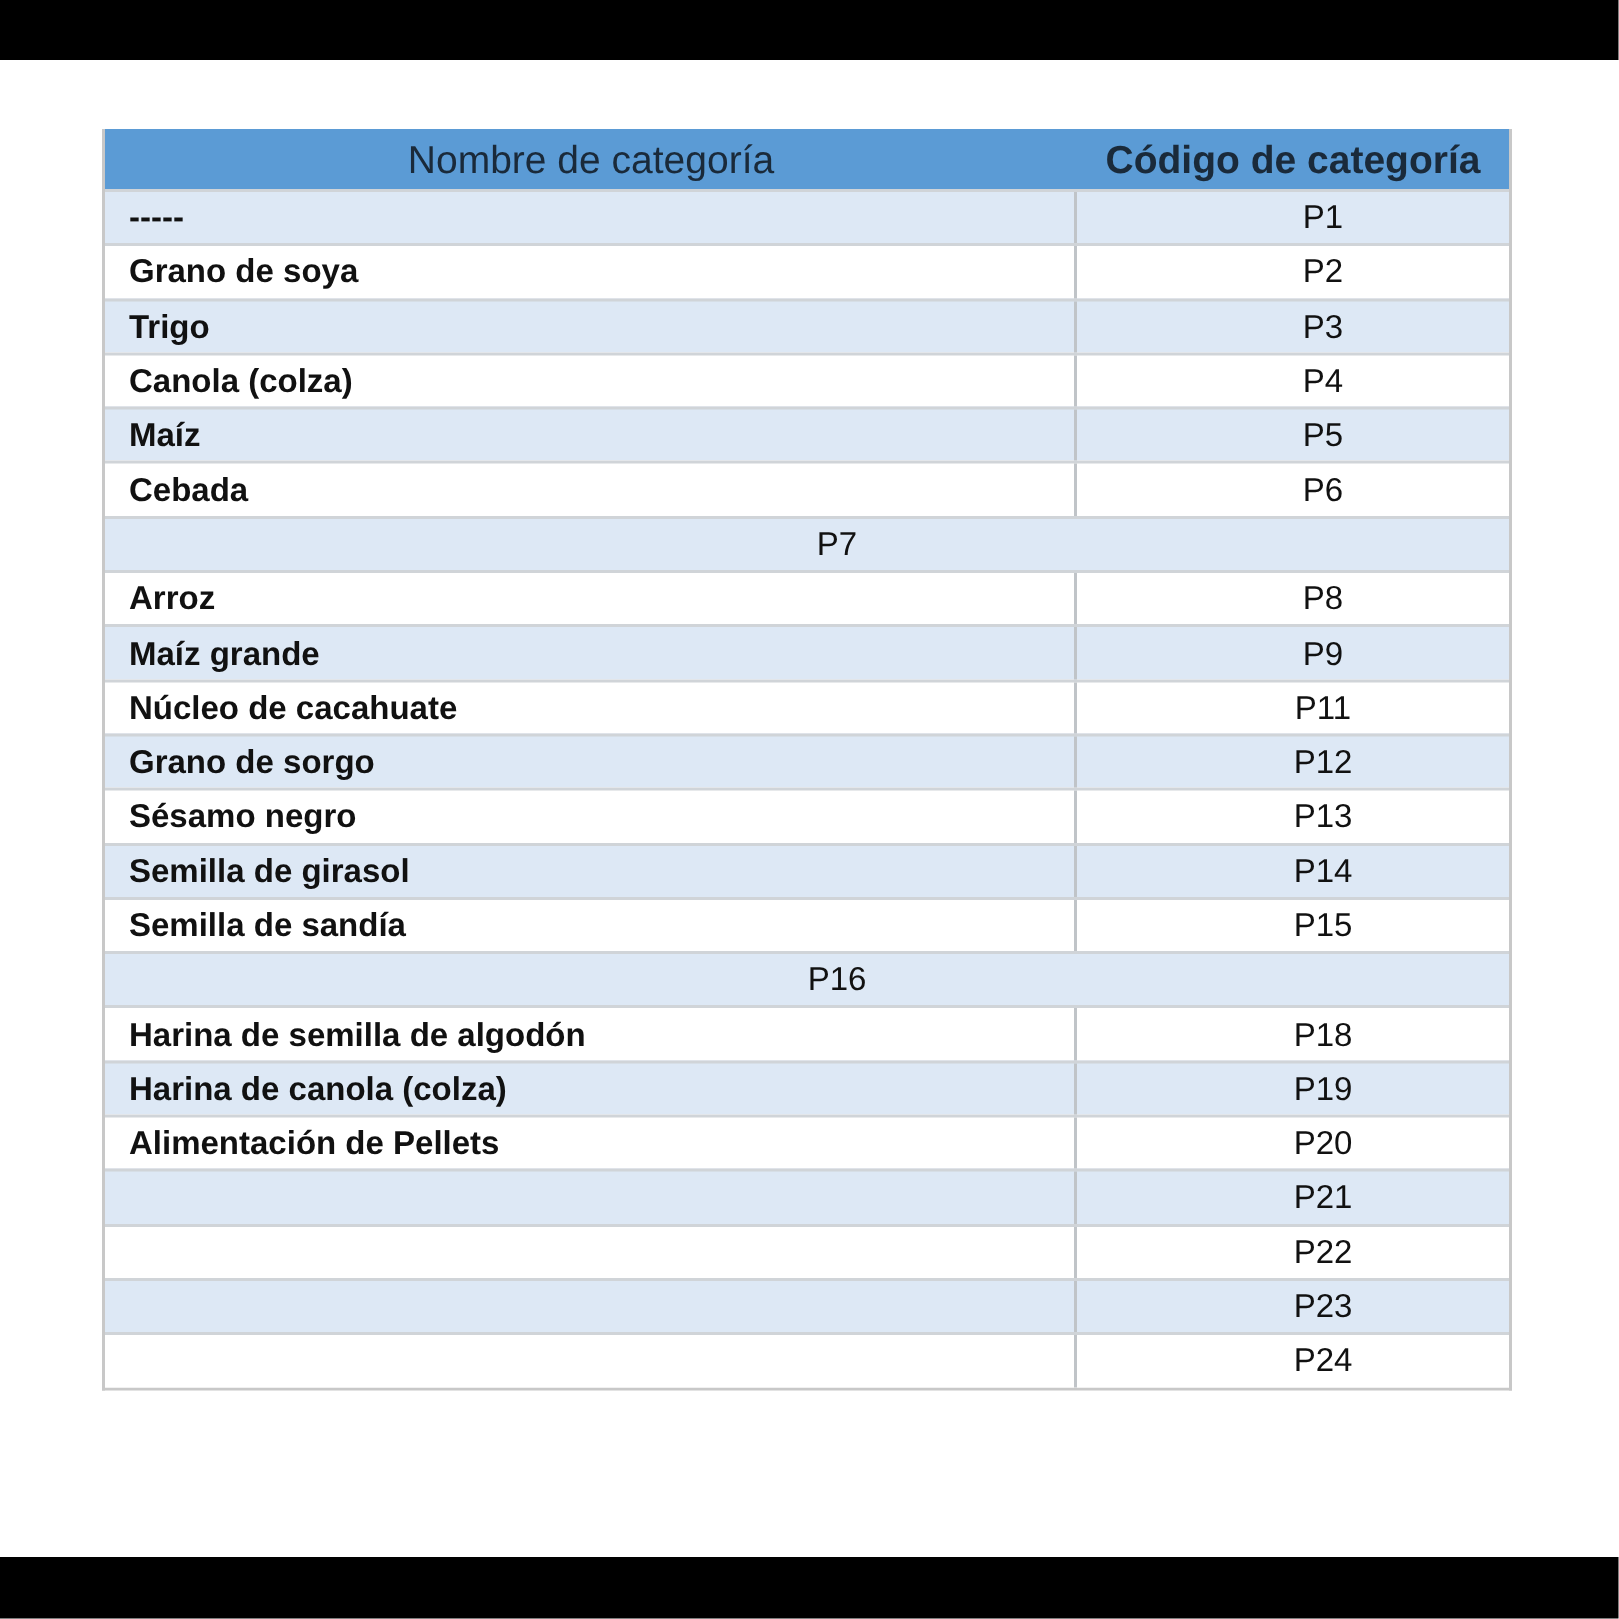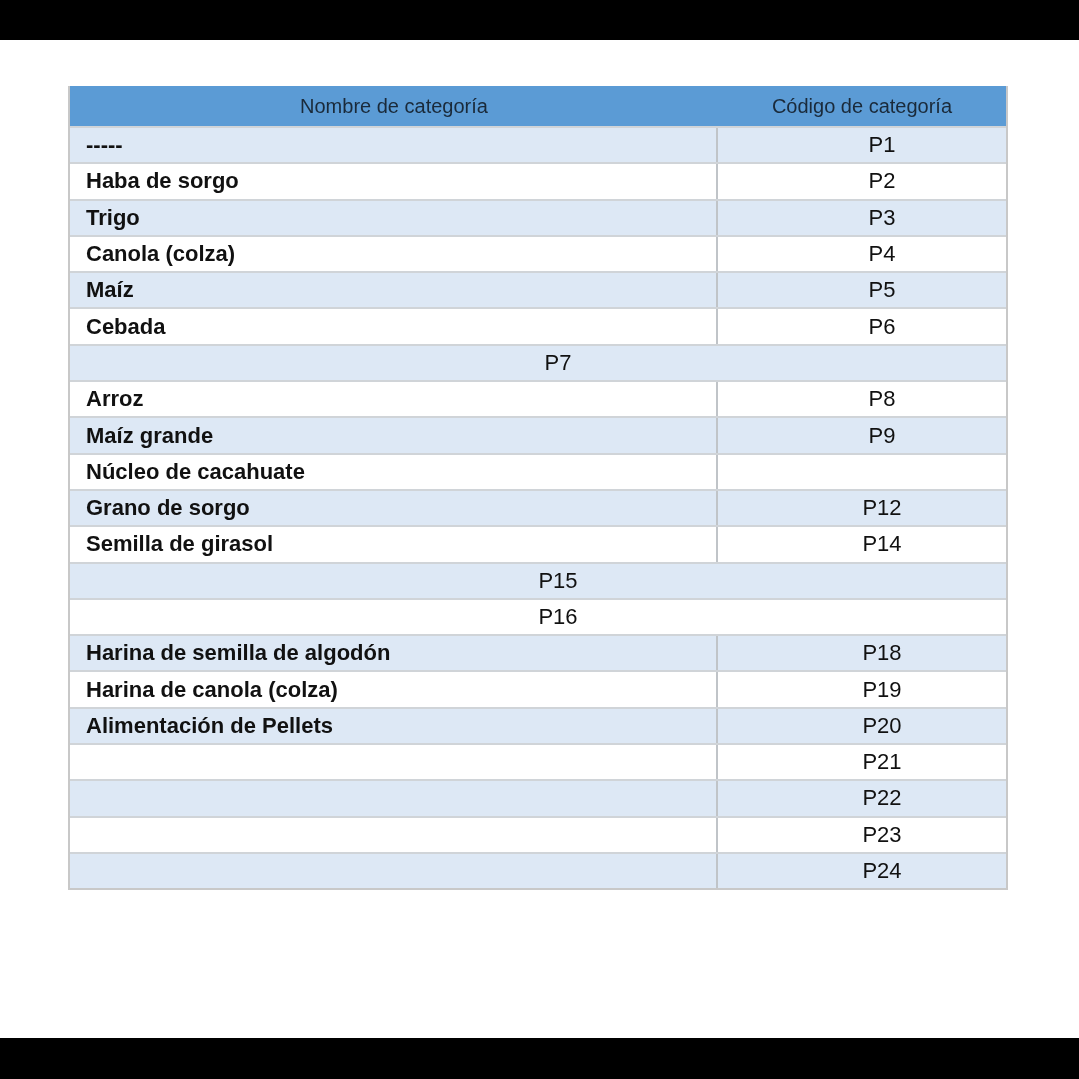--- a/index.html
+++ b/index.html
@@ -9,24 +9,24 @@
   }
   .bar-top { position: absolute; left: 0; top: 0; width: 1079px; height: 40px; background: #000; }
   .bar-bottom { position: absolute; left: 0; top: 1038px; width: 1079px; height: 41px; background: #000; }
   .table {
     position: absolute; left: 68px; top: 86px; width: 940px;
     border-left: 2px solid #c8c8c8; border-right: 2px solid #c8c8c8; border-bottom: 2px solid #c8c8c8;
     box-sizing: border-box;
   }
   .header {
     display: flex; height: 40px; background: #5b9bd5;
-    color: #1a2a3a; font-size: 20px;
+    color: #1a2a3a; font-size: 26px;
   }
   .header .c1 { width: 648px; display:flex; align-items:center; justify-content:center; }
-  .header .c2 { flex: 1; display:flex; align-items:center; justify-content:center; }
+  .header .c2 { flex: 1; display:flex; align-items:center; justify-content:center;font-weight:bold; }
   .row { display: flex; height: 36.3px; border-top: 2px solid #d0d4d8; box-sizing: border-box; }
   .row:nth-child(odd) { background: #dde8f5; }
   .row:nth-child(even) { background: #ffffff; }
   .row .c1 {
     width: 648px; border-right: 2px solid #c0c4c8; box-sizing: border-box;
     display:flex; align-items:center; padding-left: 16px;
     font-weight: bold; font-size: 22px; color: #111;
   }
   .row .c2 {
     flex: 1; display:flex; align-items:center; justify-content:center;
@@ -42,21 +42,21 @@
   <div class="header">
     <div class="c1">Nombre de categoría</div>
     <div class="c2">Código de categoría</div>
   </div>
   <div id="rows">
       <div class="row">
         <div class="c1">-----</div>
         <div class="c2">P1</div>
       </div>
       <div class="row">
-        <div class="c1">Haba de sorgo</div>
+        <div class="c1">Grano de soya</div>
         <div class="c2">P2</div>
       </div>
       <div class="row">
         <div class="c1">Trigo</div>
         <div class="c2">P3</div>
       </div>
       <div class="row">
         <div class="c1">Canola (colza)</div>
         <div class="c2">P4</div>
       </div>
@@ -74,30 +74,36 @@
       <div class="row">
         <div class="c1">Arroz</div>
         <div class="c2">P8</div>
       </div>
       <div class="row">
         <div class="c1">Maíz grande</div>
         <div class="c2">P9</div>
       </div>
       <div class="row">
         <div class="c1">Núcleo de cacahuate</div>
+        <div class="c2">P11</div>
       </div>
       <div class="row">
         <div class="c1">Grano de sorgo</div>
         <div class="c2">P12</div>
       </div>
       <div class="row">
+        <div class="c1">Sésamo negro</div>
+        <div class="c2">P13</div>
+      </div>
+      <div class="row">
         <div class="c1">Semilla de girasol</div>
         <div class="c2">P14</div>
       </div>
       <div class="row">
+        <div class="c1">Semilla de sandía</div>
         <div class="c2">P15</div>
       </div>
       <div class="row">
         <div class="c2">P16</div>
       </div>
       <div class="row">
         <div class="c1">Harina de semilla de algodón</div>
         <div class="c2">P18</div>
       </div>
       <div class="row">

